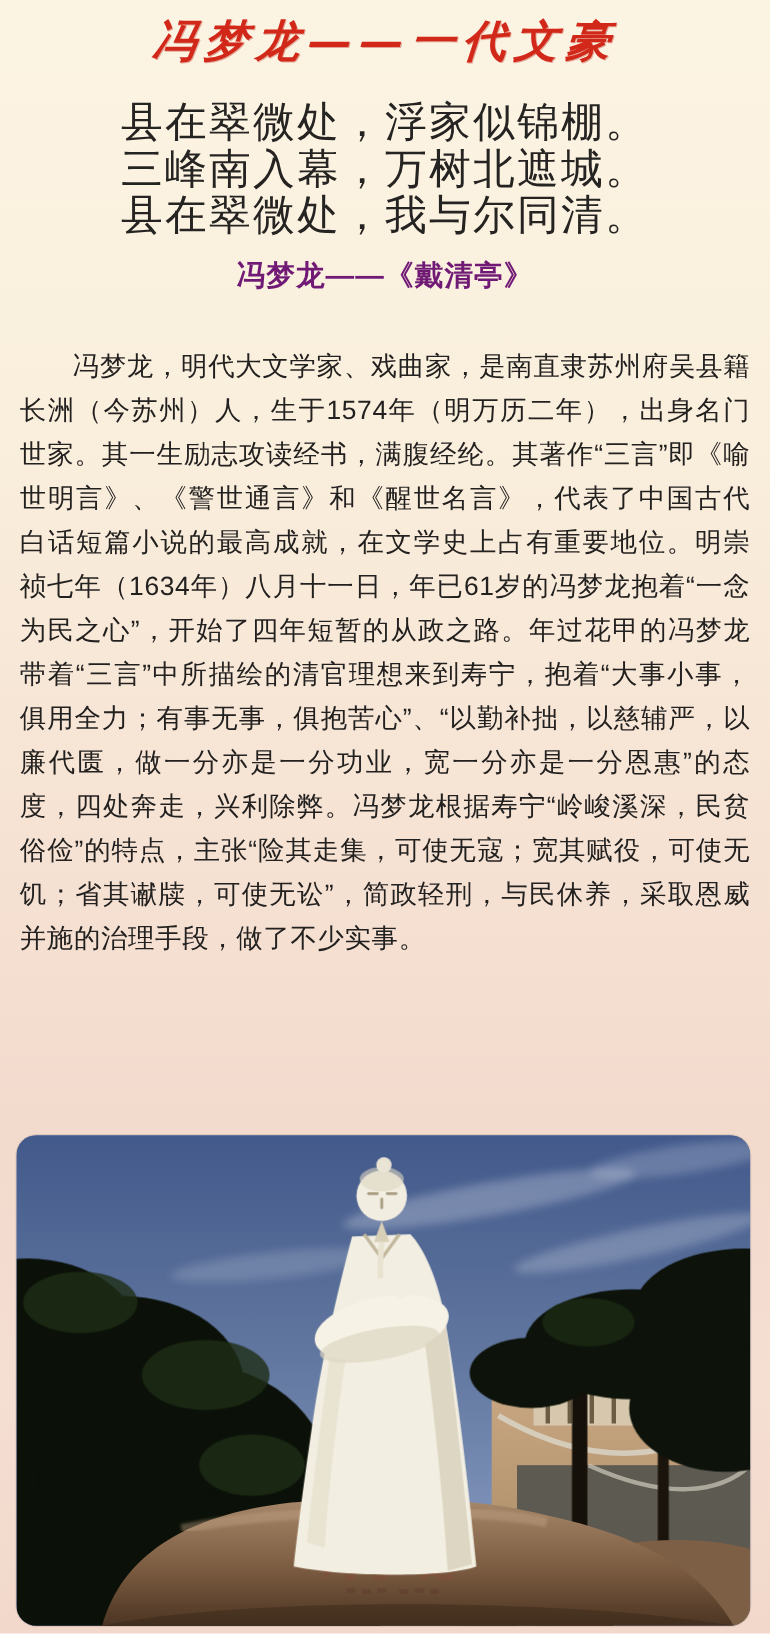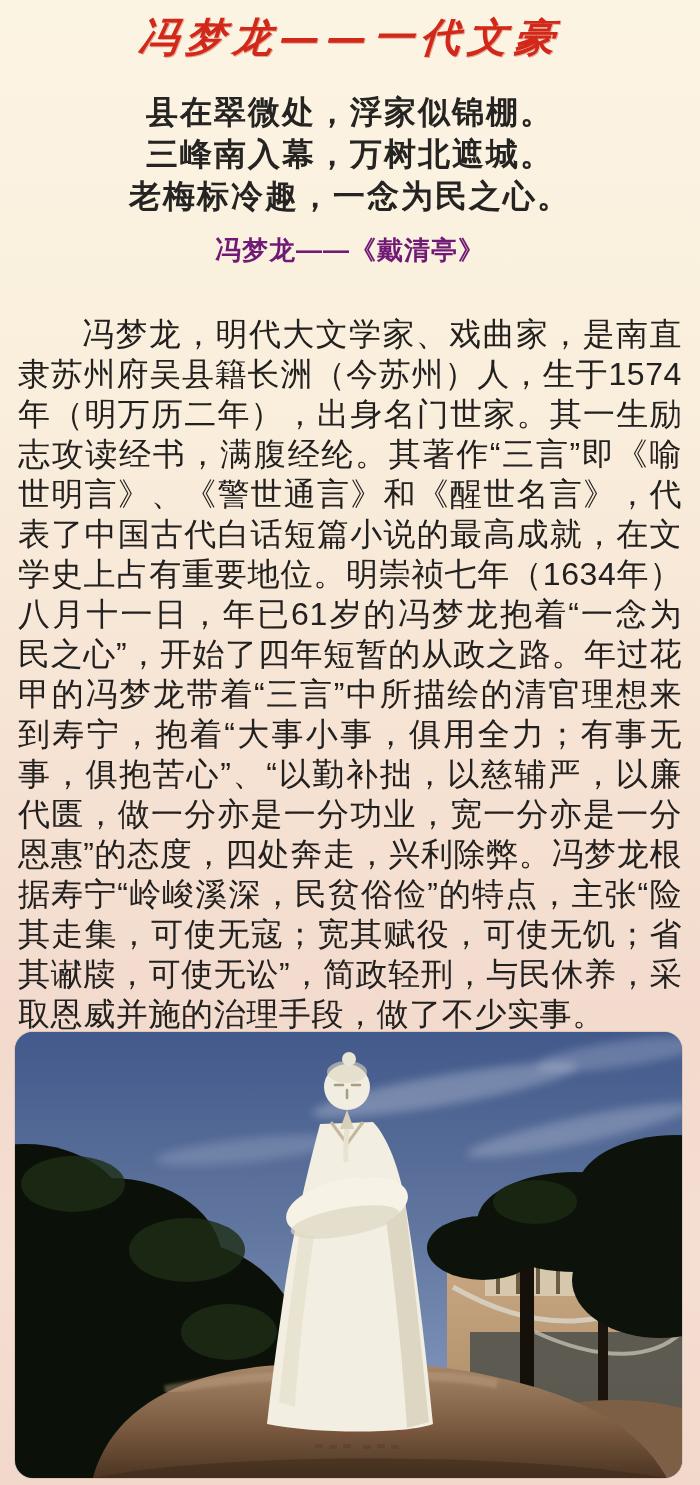--- a/index.html
+++ b/index.html
@@ -10,49 +10,49 @@
   }
   .title{
     margin:10px 0 0 0;text-align:center;
     font-family:"DejaVu Serif",serif;font-style:italic;font-weight:bold;
     font-size:40px;letter-spacing:7px;color:#d2281a;
     text-shadow:1px 1px 0 rgba(180,30,15,.35);
     transform:skewX(-4deg);
   }
   .poem{margin-top:26px;text-align:center;color:#262422;}
   .poem-line{
-    font-size:32px;line-height:42px;font-weight:700;letter-spacing:2px;
+    font-size:38px;line-height:42px;font-weight:400;letter-spacing:2px;
   }
   .attribution{
     margin-top:16px;text-align:center;font-size:26px;font-weight:600;
     letter-spacing:1px;color:#701a75;
   }
   .body-text{
     margin:46px 18px 0 18px;
-    font-size:32px;line-height:40px;letter-spacing:.6px;
+    font-size:24px;line-height:40px;letter-spacing:.6px;
     color:#232120;font-weight:500;
     text-align:justify;text-indent:2em;
   }
   .photo{
     position:absolute;left:15px;top:1032px;width:667px;height:446px;
     border-radius:18px;overflow:hidden;
     box-shadow:0 0 0 1px rgba(120,90,70,.15);
     background:#5872a8;
   }
   .photo svg{display:block;width:100%;height:100%;}
 </style>
 </head>
 <body>
 
 <h1 class="title">冯梦龙——一代文豪</h1>
 
 <div class="poem">
   <div class="poem-line">县在翠微处，浮家似锦棚。</div>
   <div class="poem-line">三峰南入幕，万树北遮城。</div>
-  <div class="poem-line">老梅标冷趣，一念为民之心。</div>
+  <div class="poem-line">县在翠微处，我与尔同清。</div>
 </div>
 
 <div class="attribution">冯梦龙——《戴清亭》</div>
 
 <p class="body-text">冯梦龙，明代大文学家、戏曲家，是南直隶苏州府吴县籍长洲（今苏州）人，生于1574年（明万历二年），出身名门世家。其一生励志攻读经书，满腹经纶。其著作“三言”即《喻世明言》、《警世通言》和《醒世名言》，代表了中国古代白话短篇小说的最高成就，在文学史上占有重要地位。明崇祯七年（1634年）八月十一日，年已61岁的冯梦龙抱着“一念为民之心”，开始了四年短暂的从政之路。年过花甲的冯梦龙带着“三言”中所描绘的清官理想来到寿宁，抱着“大事小事，俱用全力；有事无事，俱抱苦心”、“以勤补拙，以慈辅严，以廉代匮，做一分亦是一分功业，宽一分亦是一分恩惠”的态度，四处奔走，兴利除弊。冯梦龙根据寿宁“岭峻溪深，民贫俗俭”的特点，主张“险其走集，可使无寇；宽其赋役，可使无饥；省其谳牍，可使无讼”，简政轻刑，与民休养，采取恩威并施的治理手段，做了不少实事。</p>
 
 <div class="photo">
   <svg viewBox="0 0 667 446" preserveAspectRatio="none">
     <defs>
       <linearGradient id="sky" x1="0" y1="0" x2="0" y2="1">

